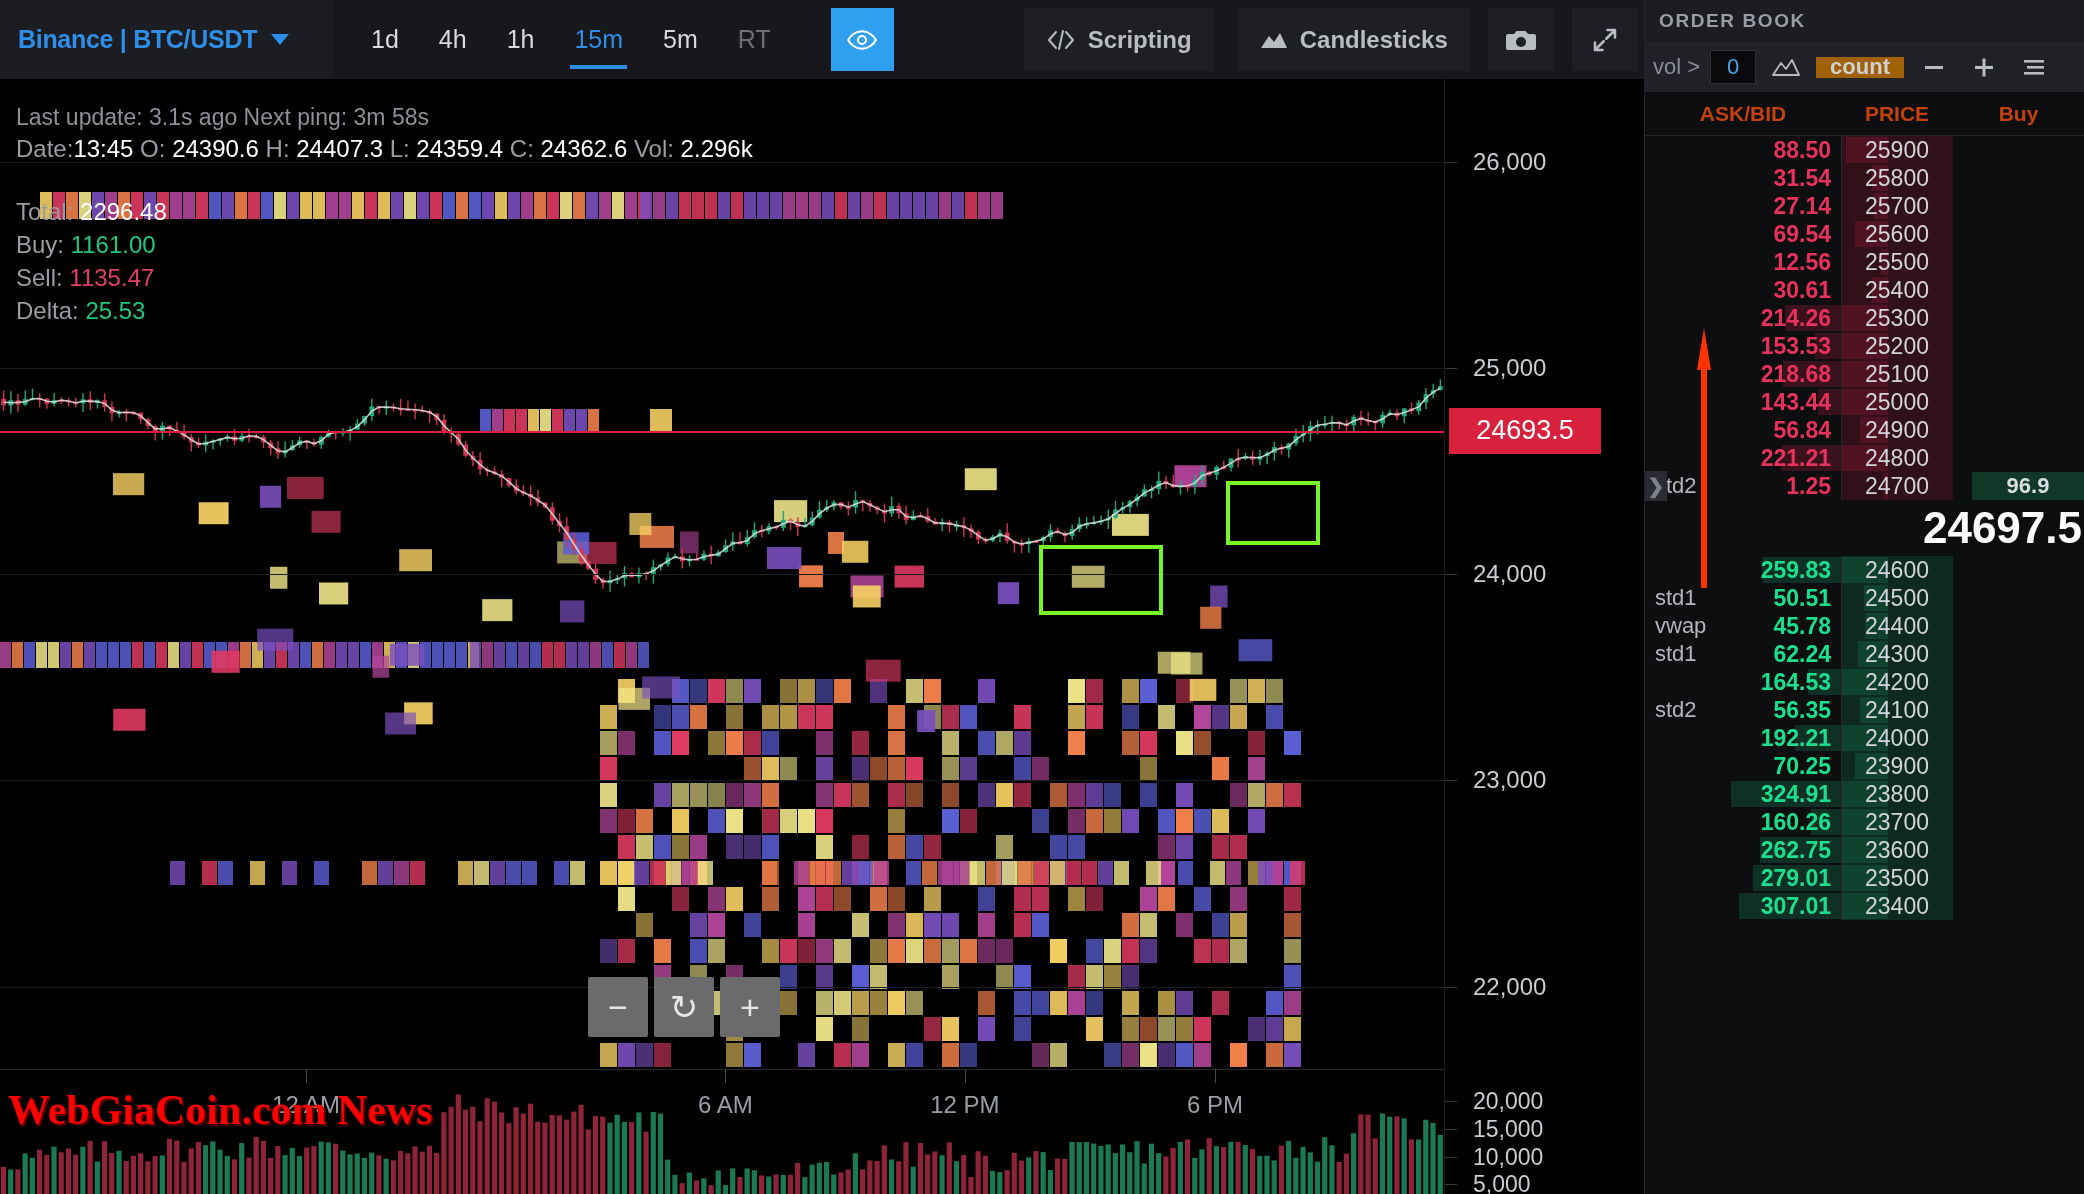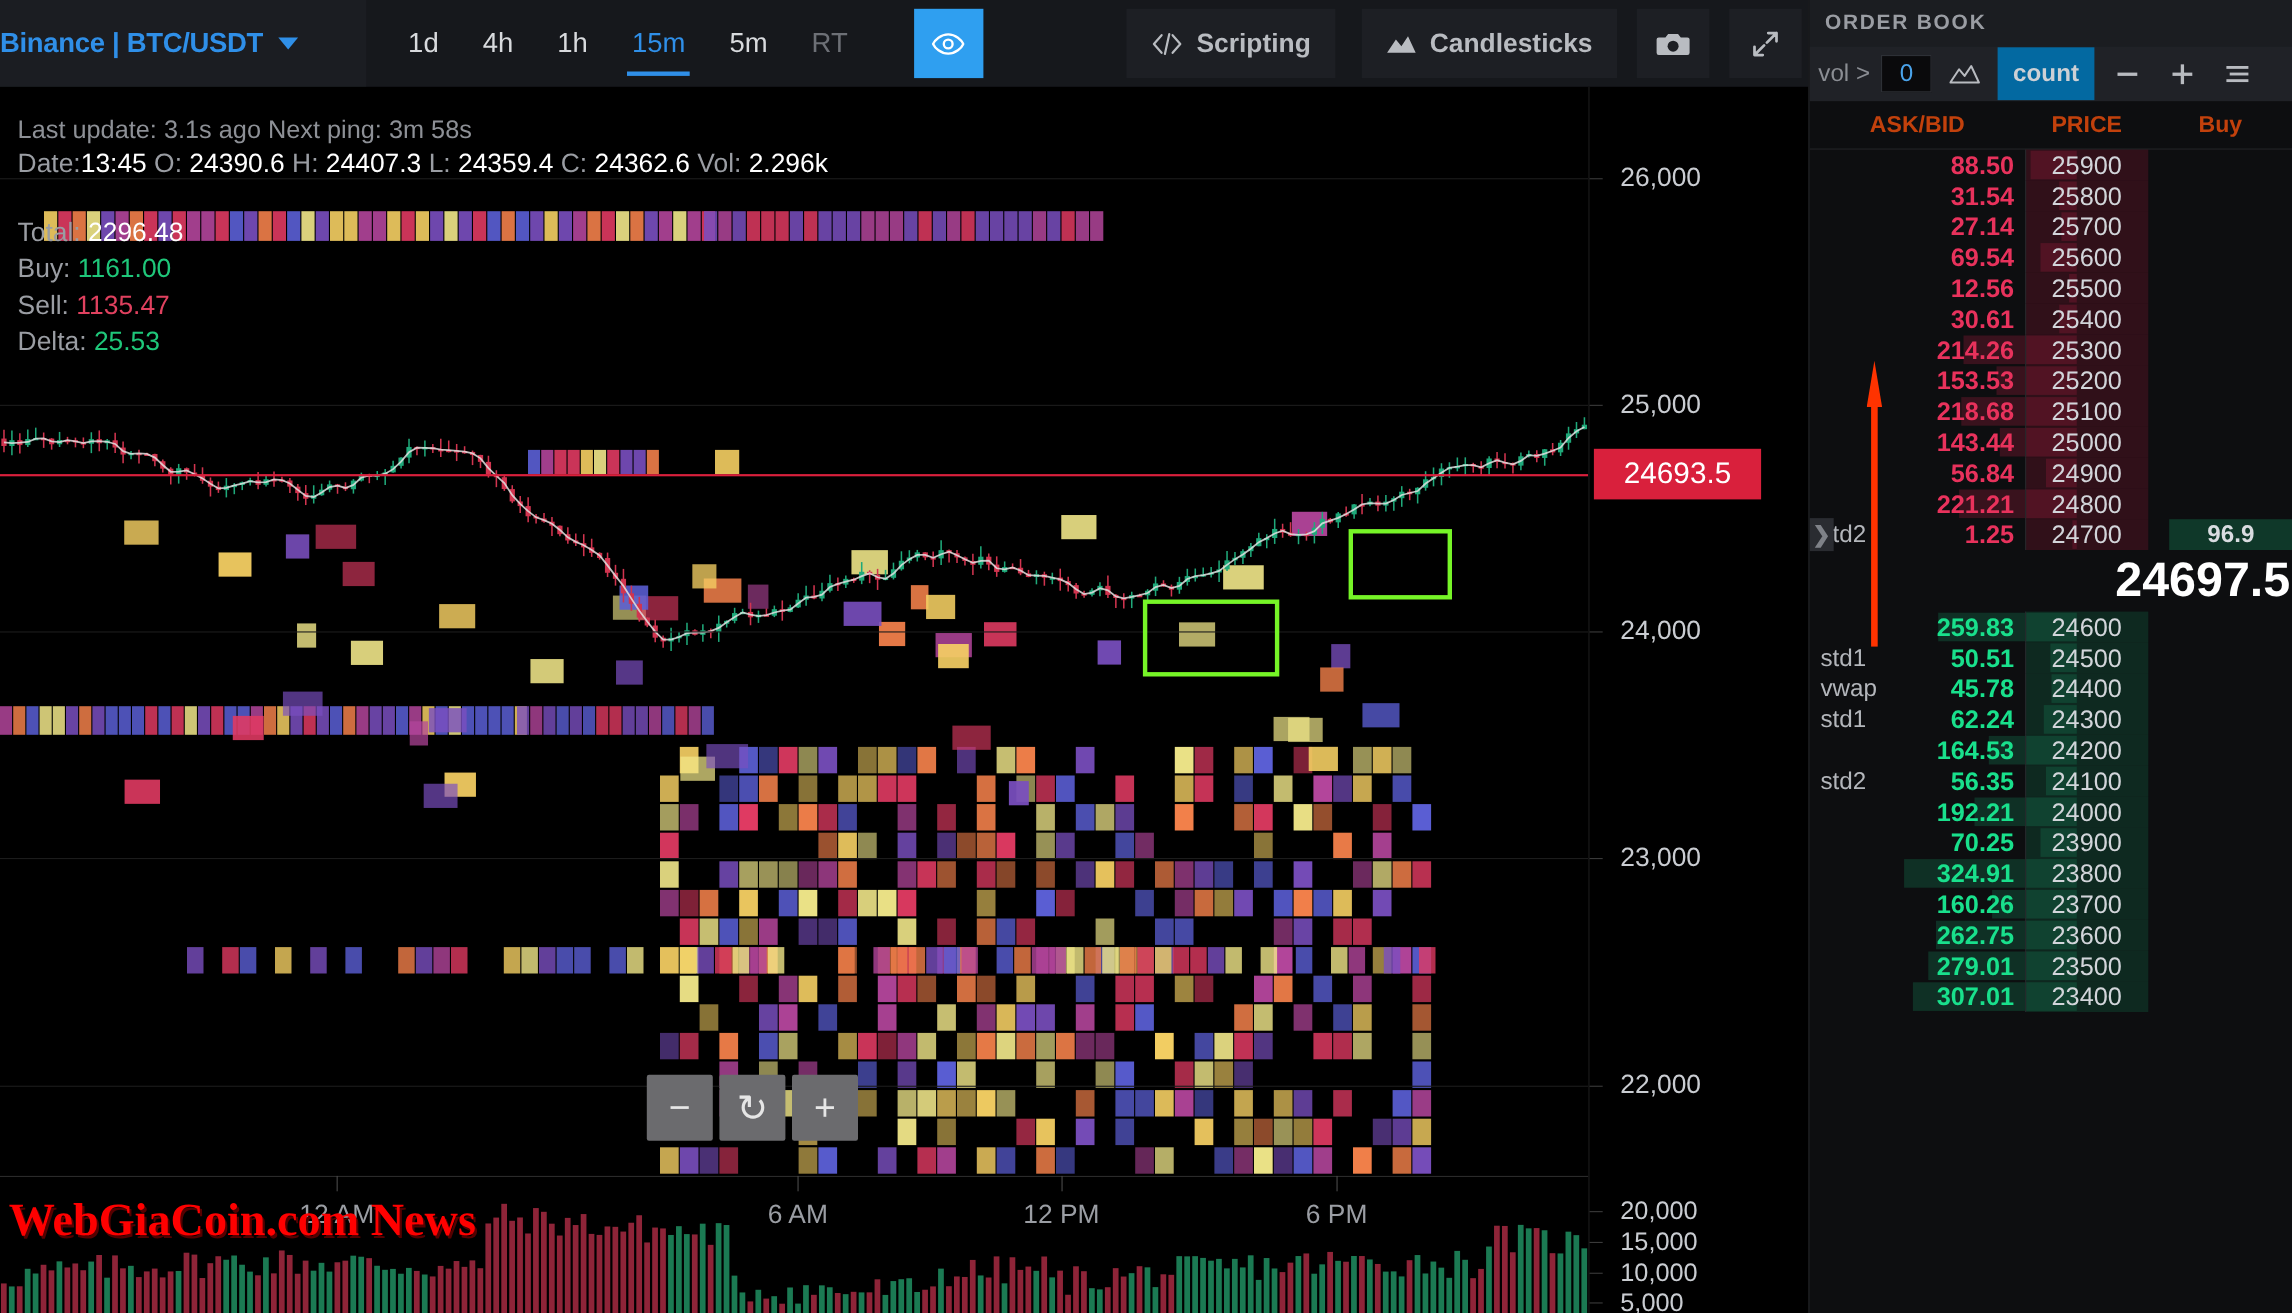--- a/index.html
+++ b/index.html
@@ -22,21 +22,21 @@
   
   #toolbar {
     position: absolute; top: 0; left: 0;
     width: 1644px; height: 79px;
     background: #16181c;
     display: flex; align-items: center;
   }
   #symbol-box {
     width: 333px; height: 79px;
     background: #1b1d22;
-    display: flex; align-items: center; 
+    display: flex; align-items: center; padding-left: 18px;
     gap: 14px;
   }
   #symbol-label {
     color: #2f8fe8; font-size: 25px; font-weight: bold; letter-spacing: -0.3px;
   }
   .caret-down {
     width: 0; height: 0;
     border-left: 9px solid transparent; border-right: 9px solid transparent;
     border-top: 11px solid #2f8fe8;
   }
@@ -154,21 +154,21 @@
   #vol-input {
     width: 46px; height: 34px; background: #0a0a0c; border: 1px solid #2d3036;
     color: #4aa3ea; font-size: 22px; text-align: center; line-height: 32px;
     font-family: "Liberation Sans", sans-serif;
   }
   .obc-icon {
     width: 40px; height: 34px; display: flex; align-items: center; justify-content: center;
     color: #b8bbc0; cursor: pointer;
   }
   #count-btn {
-    height: 48px; background: #0369a1; color: #cdd0d5; font-size: 22px; font-weight: bold;
+    height: 21px; background: #a16207; color: #cdd0d5; font-size: 22px; font-weight: bold;
     display: flex; align-items: center; padding: 0 14px; cursor: pointer;
   }
 
   #ob-head {
     height: 44px; display: flex; align-items: center;
     color: #c2410c; font-size: 21px; font-weight: bold;
     border-bottom: 1px solid #232427;
   }
   .col-askbid { width: 196px; text-align: center; }
   .col-price  { width: 112px; text-align: center; }

